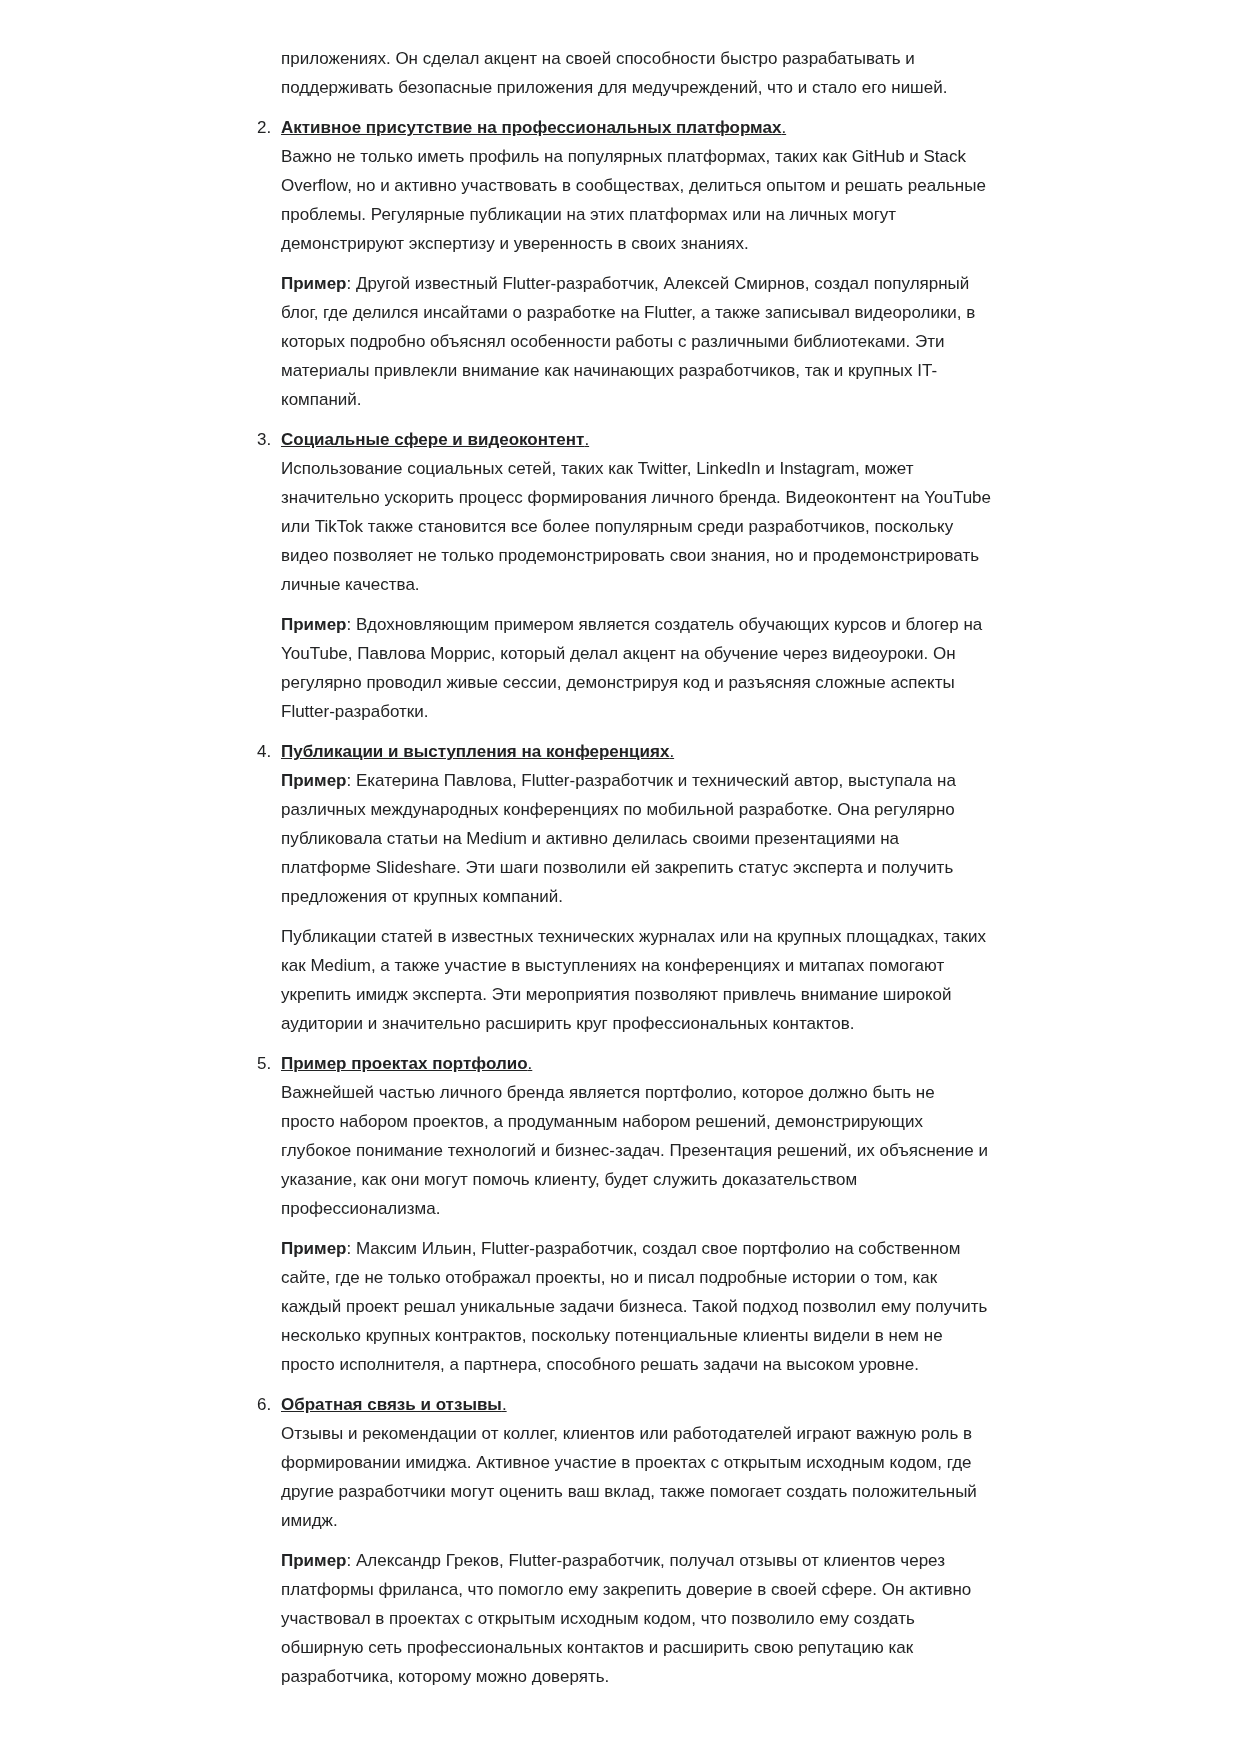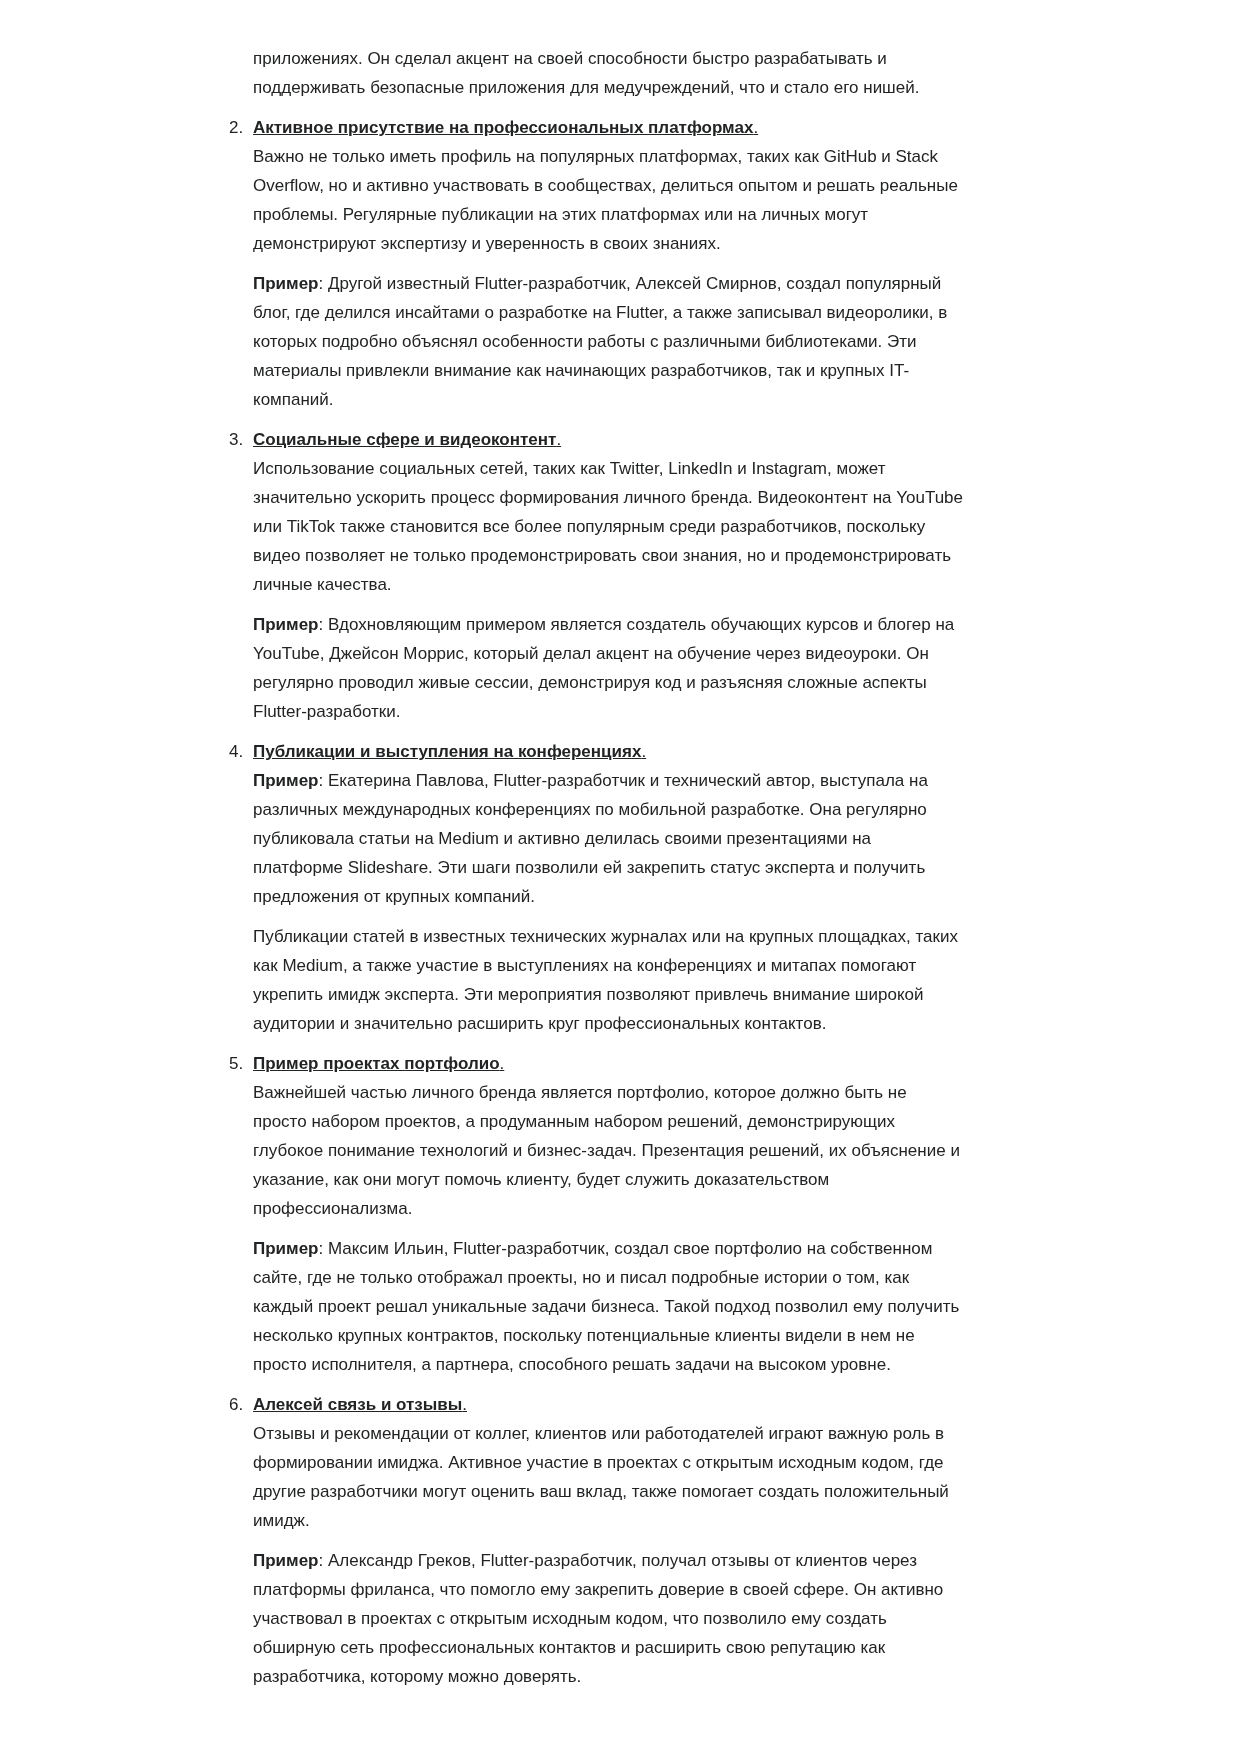--- a/index.html
+++ b/index.html
@@ -9,21 +9,21 @@
     height: 1753px;
     box-sizing: border-box;
     background: #ffffff;
     font-family: "Liberation Sans", "DejaVu Sans", sans-serif;
     color: #222324;
     overflow: hidden;
   }
   .content {
     position: absolute;
     top: 44px;
-    left: 253px;
+    left: 281px;
     width: 712px;
   }
   p {
     margin: 0 0 11px 0;
     font-size: 17px;
     line-height: 29px;
     text-align: left;
   }
   p.heading { margin-bottom: 0; text-decoration: underline; }
   b { font-weight: bold; }
@@ -51,38 +51,38 @@
       <span class="num">2.</span>
       <p class="heading"><b>Активное присутствие на профессиональных платформах</b><span>.</span></p>
       <p>Важно не только иметь профиль на популярных платформах, таких как GitHub и Stack Overflow, но и активно участвовать в сообществах, делиться опытом и решать реальные проблемы. Регулярные публикации на этих платформах или на личных могут демонстрируют экспертизу и уверенность в своих знаниях.</p>
       <p><b>Пример</b><span>: Другой известный Flutter-разработчик, Алексей Смирнов, создал популярный блог, где делился инсайтами о разработке на Flutter, а также записывал видеоролики, в которых подробно объяснял особенности работы с различными библиотеками. Эти материалы привлекли внимание как начинающих разработчиков, так и крупных IT-компаний.</span></p>
     </div>
 
     <div class="item">
       <span class="num">3.</span>
       <p class="heading"><b>Социальные сфере и видеоконтент</b><span>.</span></p>
       <p>Использование социальных сетей, таких как Twitter, LinkedIn и Instagram, может значительно ускорить процесс формирования личного бренда. Видеоконтент на YouTube или TikTok также становится все более популярным среди разработчиков, поскольку видео позволяет не только продемонстрировать свои знания, но и продемонстрировать личные качества.</p>
-      <p><b>Пример</b><span>: Вдохновляющим примером является создатель обучающих курсов и блогер на YouTube, Джейсон Моррис, который делал акцент на обучение через видеоуроки. Он регулярно проводил живые сессии, демонстрируя код и разъясняя сложные аспекты Flutter-разработки.</span></p>
+      <p><b>Пример</b><span>: Вдохновляющим примером является создатель обучающих курсов и блогер на YouTube, Павлова Моррис, который делал акцент на обучение через видеоуроки. Он регулярно проводил живые сессии, демонстрируя код и разъясняя сложные аспекты Flutter-разработки.</span></p>
     </div>
 
     <div class="item">
       <span class="num">4.</span>
       <p class="heading"><b>Публикации и выступления на конференциях</b><span>.</span></p>
       <p><b>Пример</b><span>: Екатерина Павлова, Flutter-разработчик и технический автор, выступала на различных международных конференциях по мобильной разработке. Она регулярно публиковала статьи на Medium и активно делилась своими презентациями на платформе Slideshare. Эти шаги позволили ей закрепить статус эксперта и получить предложения от крупных компаний.</span></p>
       <p>Публикации статей в известных технических журналах или на крупных площадках, таких как Medium, а также участие в выступлениях на конференциях и митапах помогают укрепить имидж эксперта. Эти мероприятия позволяют привлечь внимание широкой аудитории и значительно расширить круг профессиональных контактов.</p>
     </div>
 
     <div class="item">
       <span class="num">5.</span>
       <p class="heading"><b>Пример проектах портфолио</b><span>.</span></p>
       <p>Важнейшей частью личного бренда является портфолио, которое должно быть не просто набором проектов, а продуманным набором решений, демонстрирующих глубокое понимание технологий и бизнес-задач. Презентация решений, их объяснение и указание, как они могут помочь клиенту, будет служить доказательством профессионализма.</p>
       <p><b>Пример</b><span>: Максим Ильин, Flutter-разработчик, создал свое портфолио на собственном сайте, где не только отображал проекты, но и писал подробные истории о том, как каждый проект решал уникальные задачи бизнеса. Такой подход позволил ему получить несколько крупных контрактов, поскольку потенциальные клиенты видели в нем не просто исполнителя, а партнера, способного решать задачи на высоком уровне.</span></p>
     </div>
 
     <div class="item">
       <span class="num">6.</span>
-      <p class="heading"><b>Алексей связь и отзывы</b><span>.</span></p>
+      <p class="heading"><b>Обратная связь и отзывы</b><span>.</span></p>
       <p>Отзывы и рекомендации от коллег, клиентов или работодателей играют важную роль в формировании имиджа. Активное участие в проектах с открытым исходным кодом, где другие разработчики могут оценить ваш вклад, также помогает создать положительный имидж.</p>
       <p><b>Пример</b><span>: Александр Греков, Flutter-разработчик, получал отзывы от клиентов через платформы фриланса, что помогло ему закрепить доверие в своей сфере. Он активно участвовал в проектах с открытым исходным кодом, что позволило ему создать обширную сеть профессиональных контактов и расширить свою репутацию как разработчика, которому можно доверять.</span></p>
     </div>
 
   </div>
 </div>
 
 </body></html>

